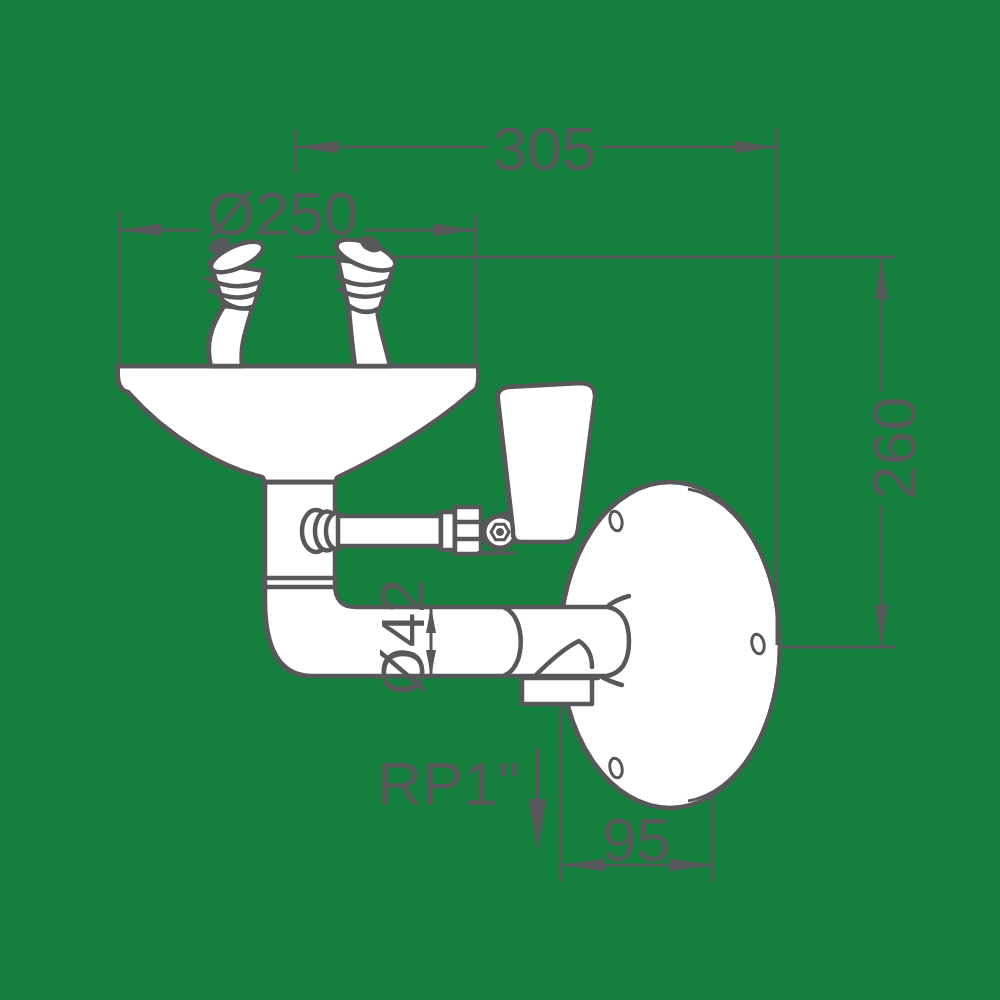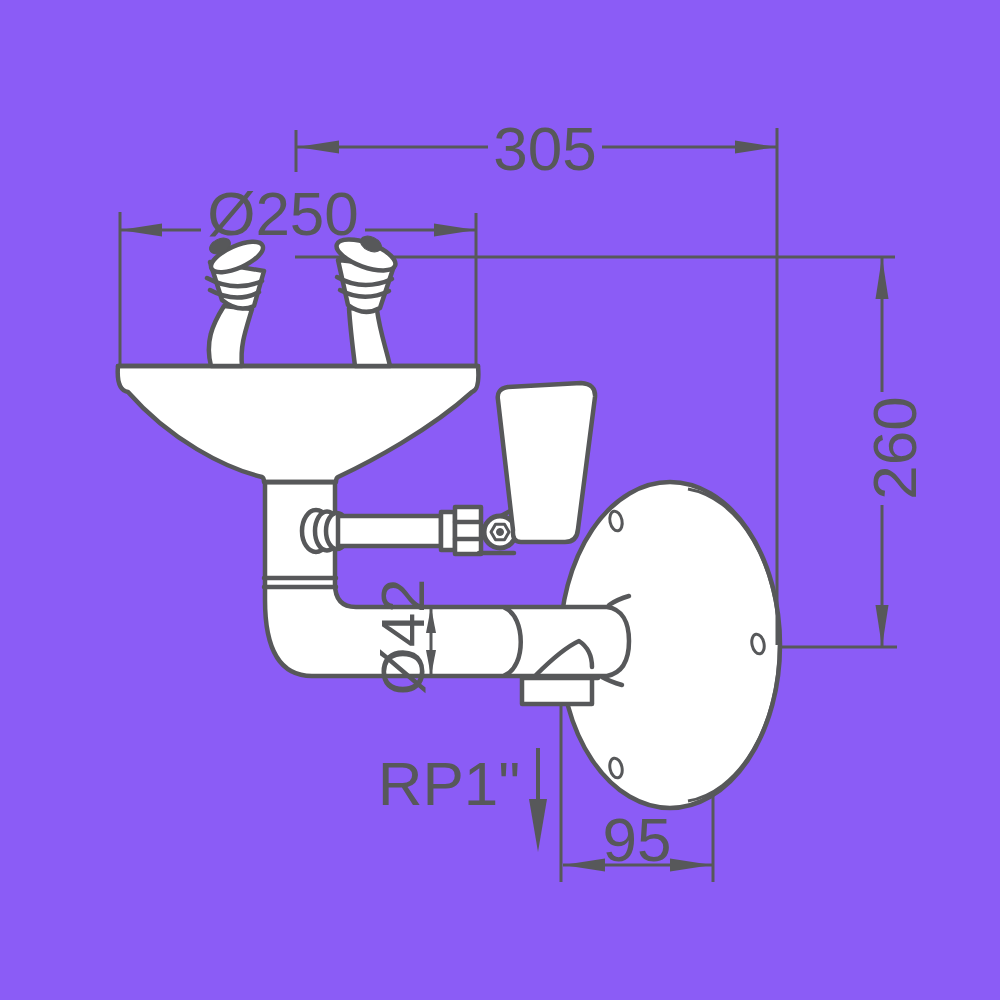--- a/index.html
+++ b/index.html
@@ -1,17 +1,17 @@
 <!DOCTYPE html>
 <html><head>
 <meta charset="utf-8">
 <style>
   html,body{margin:0;padding:0;background:#ffffff;}
   body{width:1000px;height:1000px;font-family:"Liberation Sans",sans-serif;}
-  .stage{position:relative;width:1000px;height:1000px;background:#8b5cf6;}
+  .stage{position:relative;width:1000px;height:1000px;background:#15803d;}
   svg{display:block;}
   .outline{fill:#ffffff;stroke:#57585a;stroke-width:4.5;stroke-linejoin:round;stroke-linecap:round;}
   .stroke{fill:none;stroke:#57585a;stroke-width:4.5;stroke-linejoin:round;stroke-linecap:round;}
   .thin{fill:none;stroke:#57585a;stroke-width:3;stroke-linecap:butt;}
   .dim{fill:none;stroke:#57585a;stroke-width:3;stroke-linecap:butt;}
   .arrow{fill:#57585a;stroke:none;}
   .darkfill{fill:#57585a;stroke:#57585a;}
   text{fill:#57585a;font-family:"Liberation Sans",sans-serif;font-size:62px;}
 </style>
 </head>

